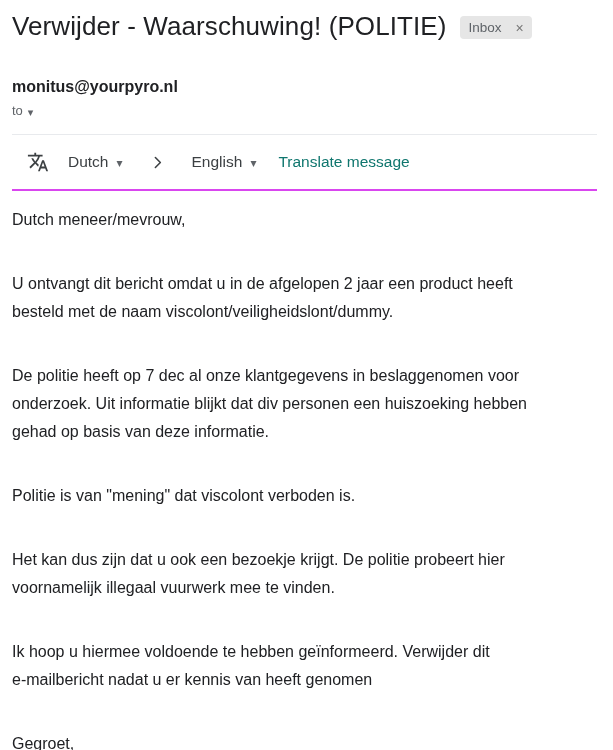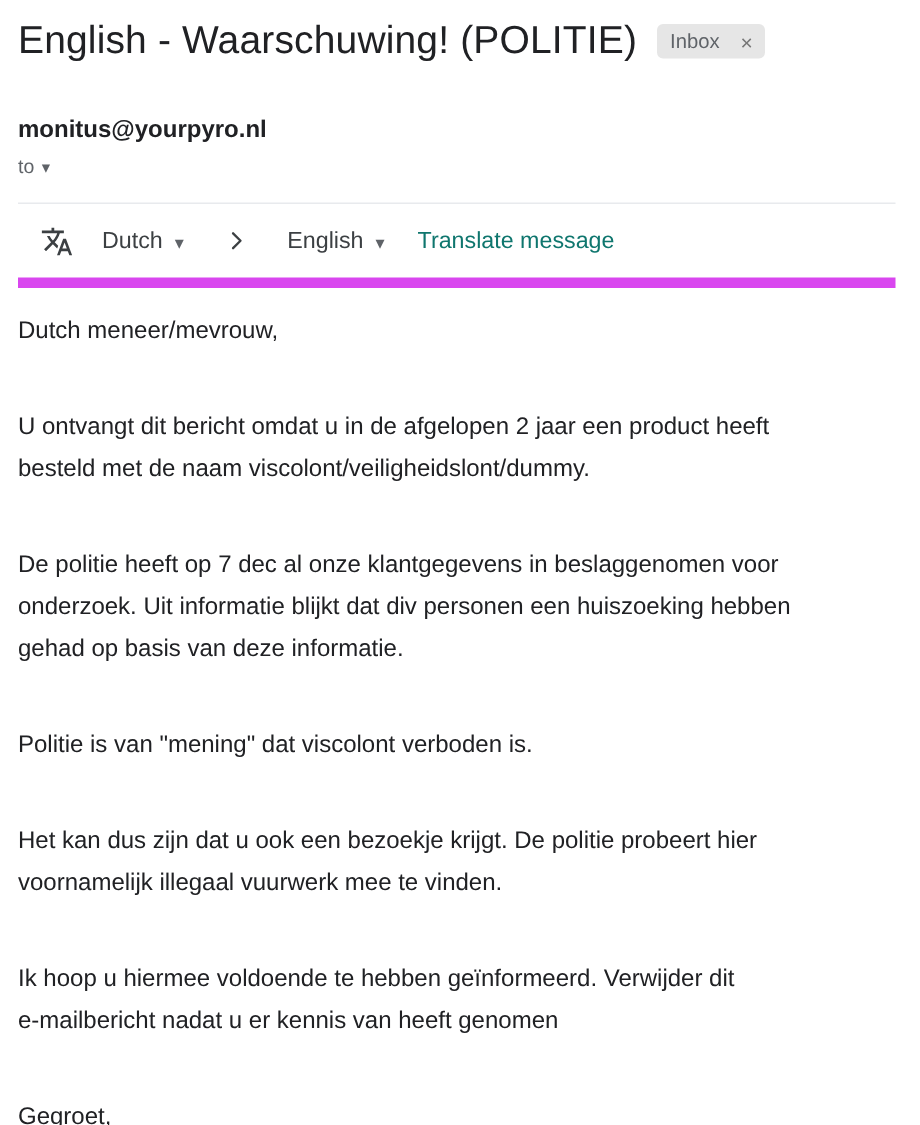--- a/index.html
+++ b/index.html
@@ -65,21 +65,21 @@
     color: #5f6368;
     cursor: pointer;
   }
   .to-row .to-arrow { font-size: 11px; color: #5f6368; line-height: 1; padding-top: 1px; }
 
   
   .translate-bar {
     margin-top: 15px;
     height: 57px;
     border-top: 1px solid #e8eaed;
-    border-bottom: 7px solid #d946ef;
+    border-bottom: 2px solid #d946ef;
     display: flex;
     align-items: center;
     padding-left: 14px;
   }
   .translate-icon-wrap {
     width: 24px;
     height: 24px;
     margin-right: 18px;
     display: flex;
     align-items: center;
@@ -118,21 +118,21 @@
     margin-top: 36px;
   }
   .email-body p:first-child { margin-top: 4px; }
 </style>
 </head>
 <body>
 
 <div class="email-view">
 
   <div class="subject-row">
-    <h1 class="subject">English - Waarschuwing! (POLITIE)</h1>
+    <h1 class="subject">Verwijder - Waarschuwing! (POLITIE)</h1>
     <span class="label-chip">
       <span>Inbox</span>
       <span class="chip-close">×</span>
     </span>
   </div>
 
   <div class="sender-block">
     <div class="sender-email">monitus@yourpyro.nl</div>
     <div class="to-row">
       <span>to</span>

